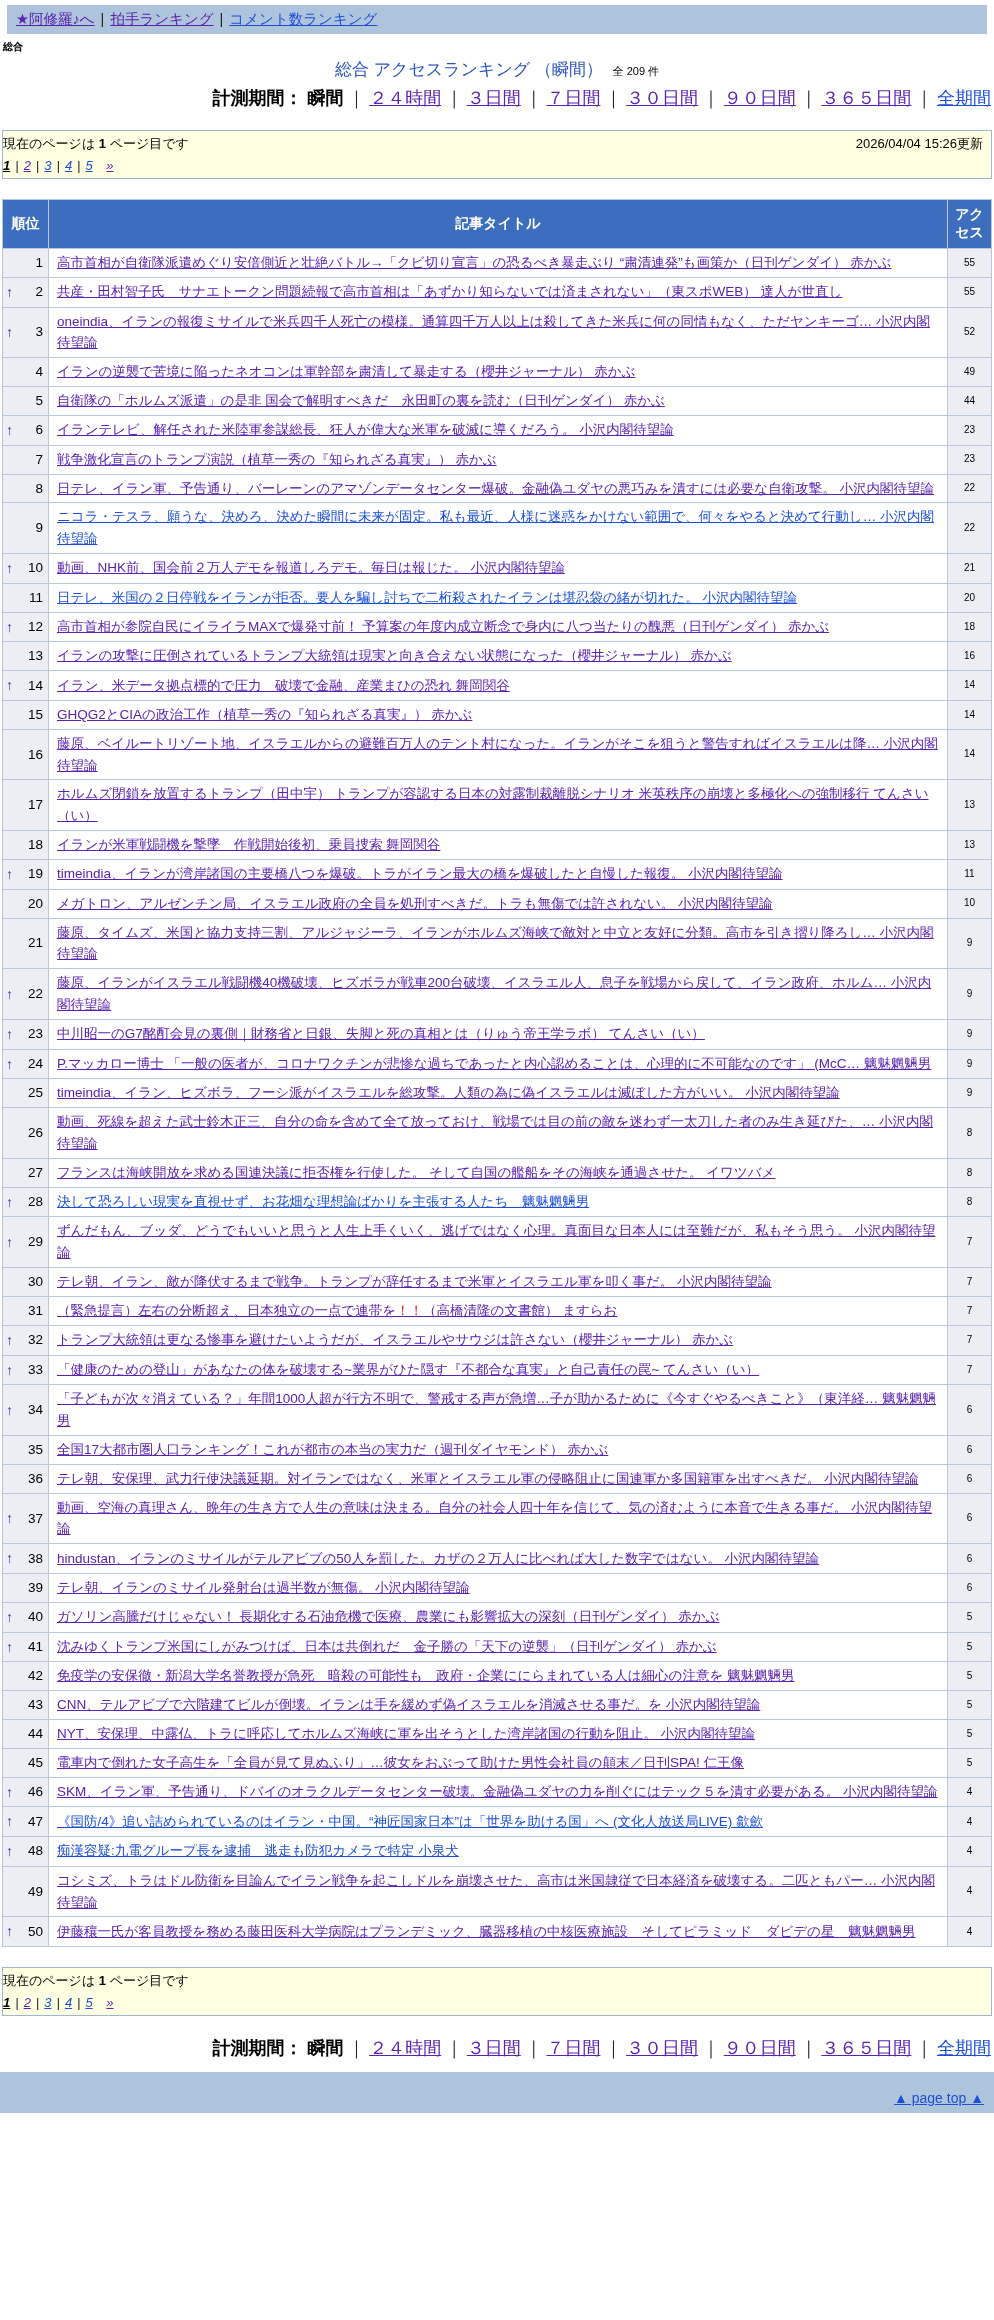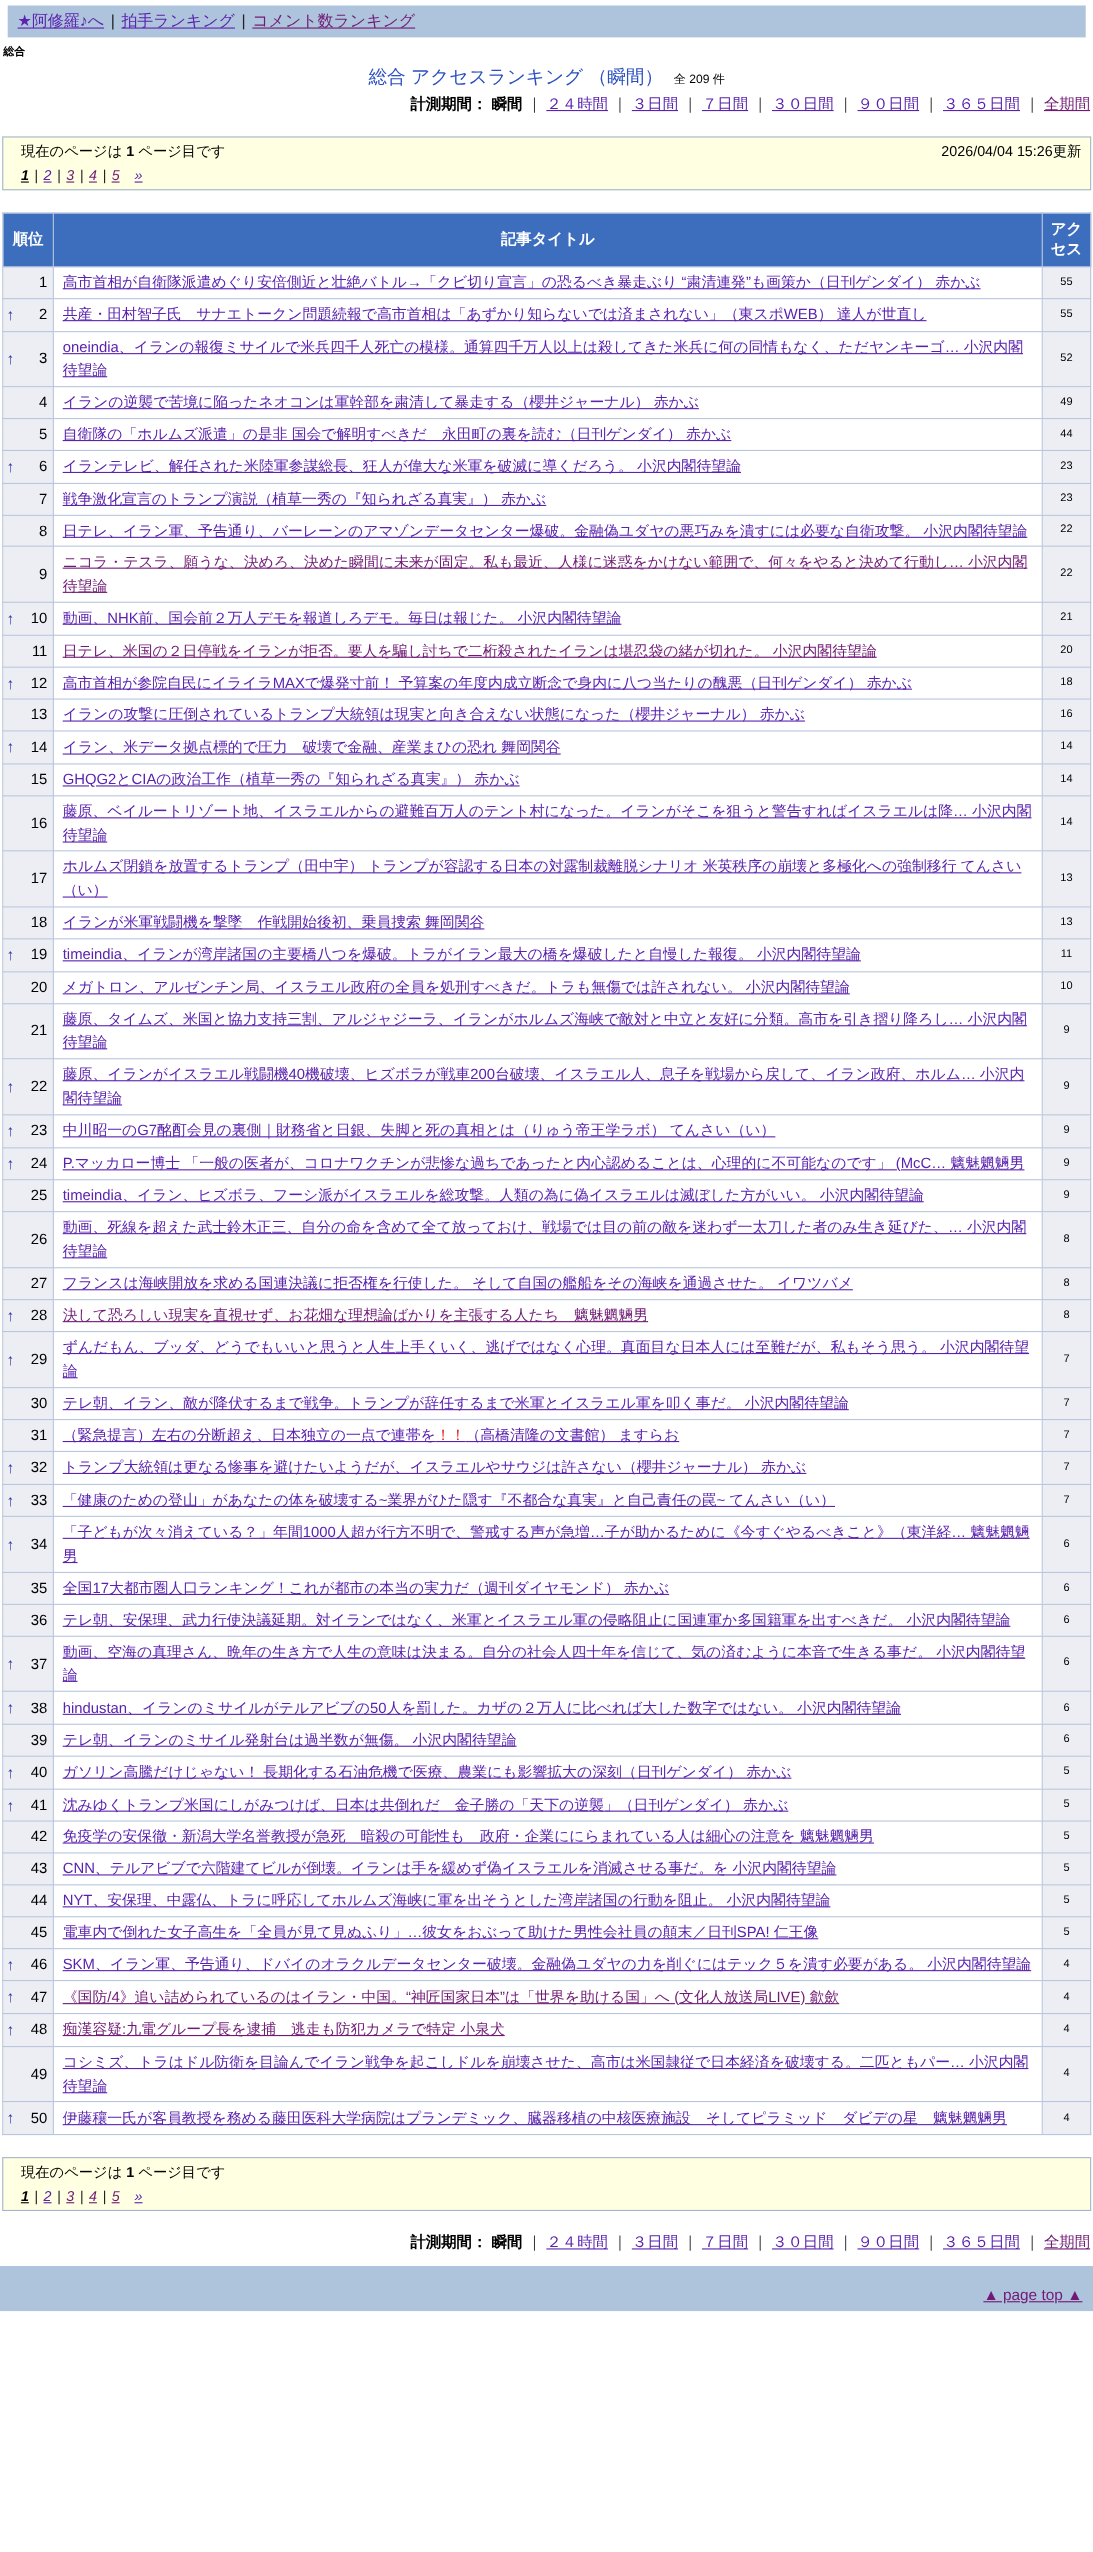--- a/index.html
+++ b/index.html
@@ -5,50 +5,50 @@
   * { box-sizing: border-box; }
   body {
     margin: 0;
     background: #ffffff;
     font-family: "Liberation Sans", "DejaVu Sans", sans-serif;
     font-size: 13px;
     color: #000;
   }
   a { text-decoration: underline; cursor: pointer; }
   a.v { color: #5a22ae; }
-  a.n { color: #701a75; }
+  a.n { color: #1d4ed8; }
 
   .topbar {
     background: #aec3dc;
     margin: 5px 7px 0 7px;
     padding: 5px 9px;
     font-size: 14.5px;
   }
   .topbar .sep { color: #222; margin: 0 6px; }
 
   .section-label {
     font-size: 10px;
     font-weight: bold;
     margin: 6px 0 2px 3px;
   }
 
   .title-line { text-align: center; margin: 4px 0 2px 0; }
   .main-title { color: #2b50c0; font-weight: normal; font-size: 17px; }
   .total-count { font-size: 11px; color: #000; margin-left: 6px; margin-top: 24px; }
 
-  .period-line { text-align: right; margin: 5px 3px 4px 0; font-size: 14px; }
+  .period-line { text-align: right; margin: 5px 3px 4px 0; font-size: 18px; }
   .period-line .plabel { font-weight: bold; }
   .period-line .current { font-weight: bold; }
   .period-line .sep { color: #222; margin: 0 4px; }
 
   .pagebox {
     border: 1px solid #9fb6ce;
     background: #ffffe1;
     margin: 20px 2px;
-    padding: 4px 8px 5px 16px;
+    padding: 4px 8px 5px 0;
   }
   .pagebox .row1 { display: flex; justify-content: space-between; }
   .pagebox .bold { font-weight: bold; }
   .pagebox .pagination { margin-top: 5px; font-style: italic; }
   .pagebox .pagination .cur { font-weight: bold; text-decoration: underline; color: #000; }
   .pagebox .pagination .sep { margin: 0 5px; color: #222; }
 
   table.rank-table {
     width: calc(100% - 4px);
     margin: 0 2px;

